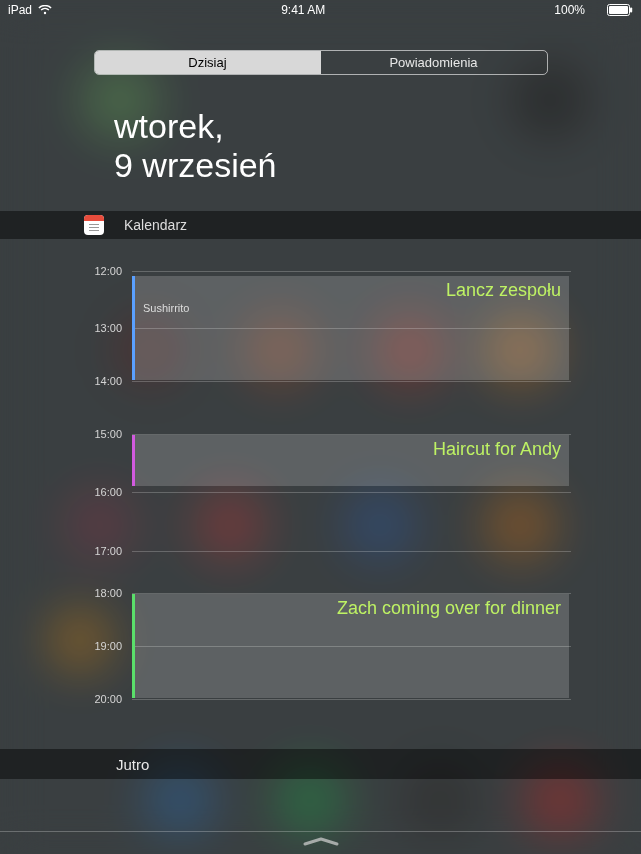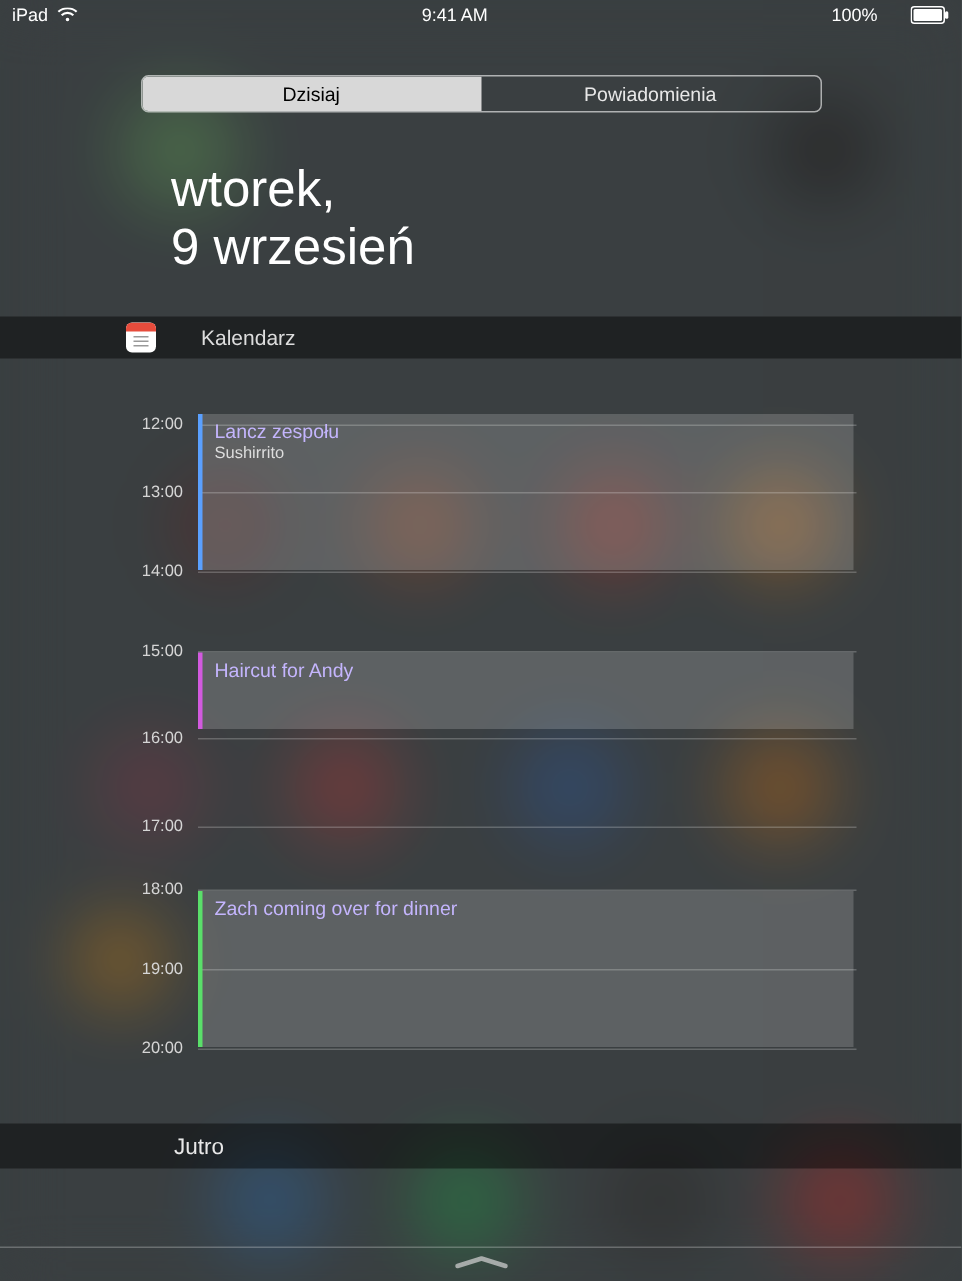--- a/index.html
+++ b/index.html
@@ -69,21 +69,21 @@
 .date-block { margin: 32px 0 0 114px; }
 .date-block .line { font-size: 34px; font-weight: 200; line-height: 1.15; }
 .summary { margin: 20px 0 0 114px; font-size: 14px; color:#eaeaea; }
 .cal-header {
   margin-top: 26px;
   background: rgba(0,0,0,0.45);
   height: 28px;
   display: flex;
   align-items: center;
   padding-left: 84px;
-  gap: 30px;
+  gap: 20px;
   position: relative;
 }
 .cal-icon {
   width: 20px; height: 20px; border-radius: 4px; background:#fff;
   display:flex; flex-direction:column; overflow:hidden;
 }
 .cal-icon .top { height:6px; background:#e74c3c; }
 .cal-icon .body { flex:1; display:flex; align-items:flex-start; justify-content:center; }
 .cal-icon .body::before{
   content:""; display:block; width:10px; height:1px; background:#999; margin-top:3px;
@@ -109,21 +109,21 @@
   height:1px; background: rgba(255,255,255,0.22);
 }
 .event {
   position:absolute;
   left:132px; right:72px;
   background: rgba(255,255,255,0.18);
   border-left: 3px solid;
   padding: 4px 8px;
   overflow:hidden;
 }
-.event .title { font-size:13px; color:#c4b5fd; }
+.event .title { font-size:18px; color:#bef264;text-align:right; }
 .event .sub { font-size:11px; color:#ddd; margin-top:1px;}
 .tomorrow {
   margin-top: 8px;
   background: rgba(0,0,0,0.45);
   height: 30px;
   display:flex; align-items:center;
   padding-left:116px;
   font-size:15px; color:#e8e8e8;
 }
 .bottom-sep {
@@ -177,21 +177,21 @@
 
   <div class="cal-header">
     <div class="cal-icon">
       <div class="top"></div>
         <div class="body"></div>
     </div>
     <div class="cal-title">Kalendarz</div>
   </div>
 
   <div class="timeline" id="timeline">
-      <div class="hour-row" style="top: 32px;">
+      <div class="hour-row" style="top: 20px;">
         <div class="hour-label">12:00</div>
         <div class="hour-line"></div>
       </div>
       <div class="hour-row" style="top: 77px;">
         <div class="hour-label">13:00</div>
         <div class="hour-line"></div>
       </div>
       <div class="hour-row" style="top: 130px;">
         <div class="hour-label">14:00</div>
         <div class="hour-line"></div>

